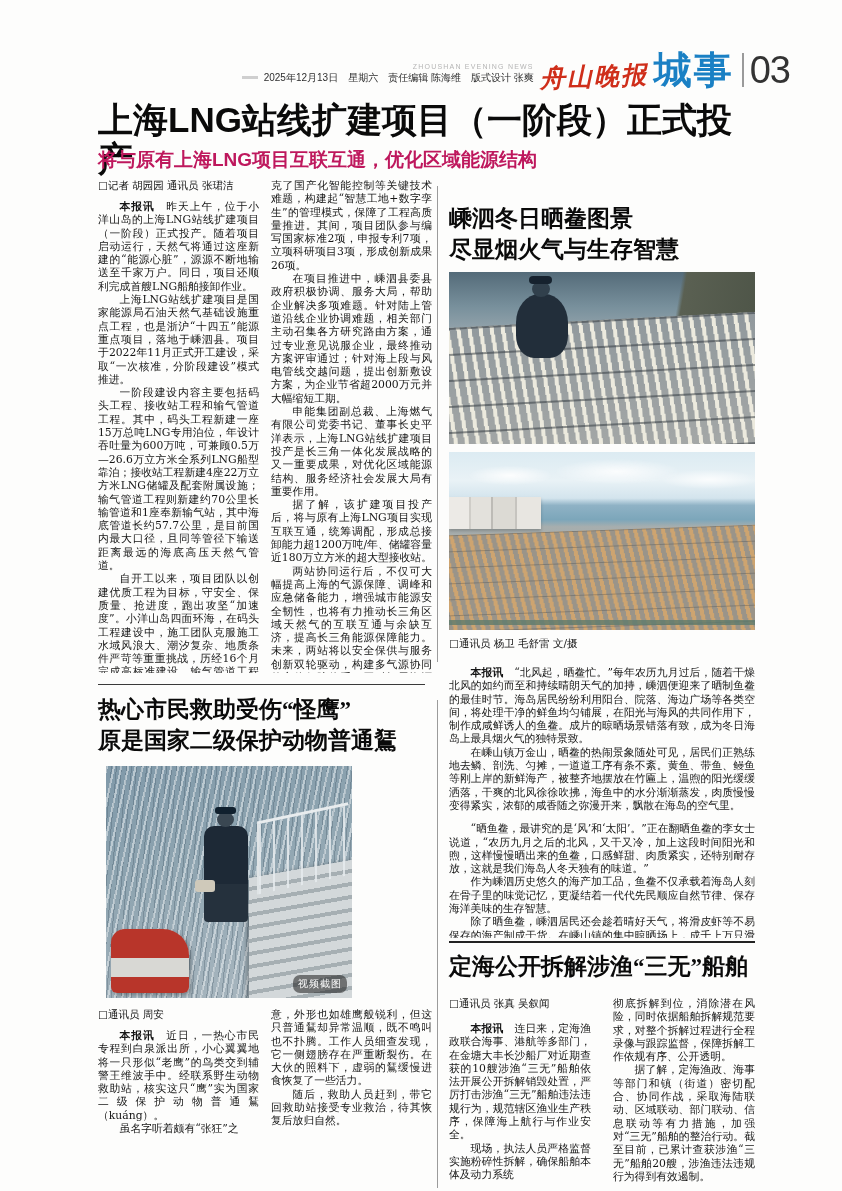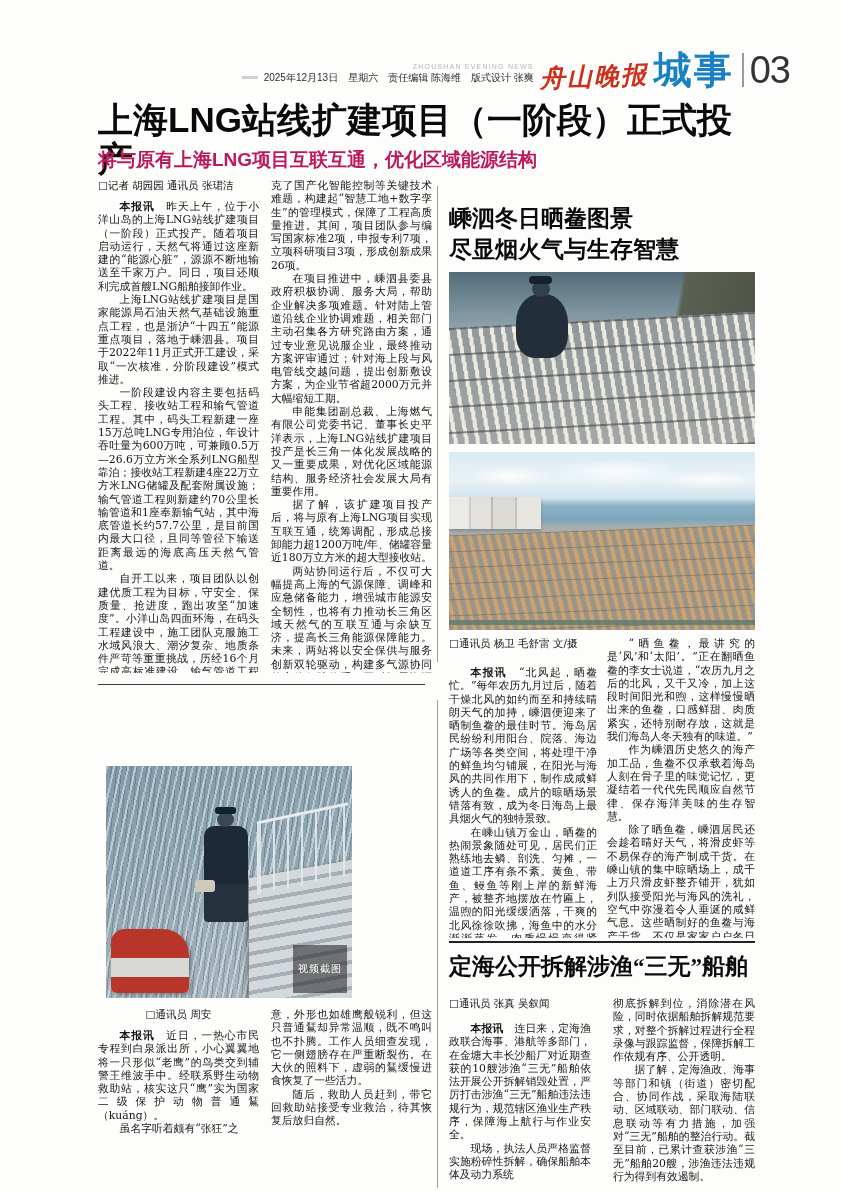--- a/index.html
+++ b/index.html
@@ -31,26 +31,26 @@
      font-family:"Liberation Sans","DejaVu Sans",sans-serif;}
   .sec-head{position:absolute;font-size:23px;line-height:31px;font-weight:900;color:#0a0a0a;
      font-family:Liberation Serif, serif;}
   .ss-head{top:203px;left:449px;width:306px;}
   .ge-head{top:694px;left:98px;width:336px;}
   .dh-head{top:951px;left:449px;width:306px;}
   
   .cols{position:absolute;display:flex;overflow:hidden;}
   .col{flex:1;min-width:0;}
   .lng-cols{top:179px;left:98px;width:334px;height:494px;gap:12px;}
-  .ss-cols{top:637px;left:449px;width:306px;height:301px;gap:10px;}
+  .ss-cols{top:637px;left:449px;width:306px;height:301px;gap:10px;flex-direction:column;}
   .ge-cols{top:1008px;left:98px;width:334px;height:181px;gap:12px;}
   .dh-cols{top:997px;left:449px;width:306px;height:191px;gap:22px;}
   .byline{font-size:10.5px;color:#111;margin:0 0 7px 0;white-space:nowrap;}
   .ss-cols .byline{margin-bottom:15px;}
-  .ge-cols .byline{text-align:center;}
+  .ge-cols .byline{}
   .dh-cols .byline{margin-bottom:11px;}
   .bp{font-size:10.8px;line-height:13.3px;text-align:justify;text-justify:inter-ideograph;margin:0;color:#151515;}
   .bp.ind{text-indent:2em;}
   .lead{font-weight:700;}
   
   .photo{position:absolute;overflow:hidden;background:#b9bcbd;}
   .ss-photo1{top:272px;left:449px;width:306px;height:172px;}
   .sp1-sea{position:absolute;top:0;left:0;right:0;height:34%;
      background:linear-gradient(to bottom,#546b79,#78909c 60%,#93a3ab);}
   .sp1-sea::after{content:'';position:absolute;right:0;top:0;width:34%;height:100%;
@@ -89,21 +89,21 @@
      background:repeating-linear-gradient(to right,rgba(230,235,238,.85) 0 2px,transparent 2px 14px);}
   .gp-officer{position:absolute;left:40%;top:26%;width:44px;height:96px;border-radius:10px 10px 4px 4px;
      background:linear-gradient(to bottom,#1d2936 0 60%,#25313d 60%);}
   .gp-officer::before{content:'';position:absolute;top:-14px;left:13px;width:17px;height:15px;background:#3a4752;border-radius:50%;}
   .gp-officer::after{content:'';position:absolute;top:-19px;left:11px;width:21px;height:7px;background:#10202e;border-radius:3px;}
   .gp-object{position:absolute;left:36%;top:49%;width:20px;height:12px;background:#cfc9ba;border-radius:3px;}
   .gp-scooter{position:absolute;left:2%;bottom:2%;width:78px;height:64px;border-radius:14px 26px 6px 6px;
      background:linear-gradient(to bottom,#b8352a 0 45%,#d8d8d4 45% 75%,#b8352a 75%);
      box-shadow:2px 2px 4px rgba(0,0,0,.3);}
   .gp-label{position:absolute;right:5px;bottom:5px;background:rgba(30,30,30,.55);color:#fff;font-size:10px;
-     padding:17px 5px;letter-spacing:1px;font-family:"Liberation Sans",sans-serif;}
+     padding:2px 5px;letter-spacing:1px;font-family:"Liberation Sans",sans-serif;border-radius:7px;}
 </style>
 </head>
 <body>
 
 <div class="page">
 
   <div class="masthead">
     <div class="mast-tick"></div>
     <div class="mast-dateblock">
       <div class="mast-en">ZHOUSHAN EVENING NEWS</div>
@@ -160,20 +160,24 @@
       <p class="bp ind"><span class="lead">本报讯</span><span>　“北风起，晒鲞忙。”每年农历九月过后，随着干燥北风的如约而至和持续晴朗天气的加持，嵊泗便迎来了晒制鱼鲞的最佳时节。海岛居民纷纷利用阳台、院落、海边广场等各类空间，将处理干净的鲜鱼均匀铺展，在阳光与海风的共同作用下，制作成咸鲜诱人的鱼鲞。成片的晾晒场景错落有致，成为冬日海岛上最具烟火气的独特景致。</span></p>
       <p class="bp ind">在嵊山镇万金山，晒鲞的热闹景象随处可见，居民们正熟练地去鳞、剖洗、匀摊，一道道工序有条不紊。黄鱼、带鱼、鳗鱼等刚上岸的新鲜海产，被整齐地摆放在竹匾上，温煦的阳光缓缓洒落，干爽的北风徐徐吹拂，海鱼中的水分渐渐蒸发，肉质慢慢变得紧实，浓郁的咸香随之弥漫开来，飘散在海岛的空气里。</p>
     </div>
     <div class="col">
       <p class="bp ind">“晒鱼鲞，最讲究的是‘风’和‘太阳’。”正在翻晒鱼鲞的李女士说道，“农历九月之后的北风，又干又冷，加上这段时间阳光和煦，这样慢慢晒出来的鱼鲞，口感鲜甜、肉质紧实，还特别耐存放，这就是我们海岛人冬天独有的味道。”</p>
       <p class="bp ind">作为嵊泗历史悠久的海产加工品，鱼鲞不仅承载着海岛人刻在骨子里的味觉记忆，更凝结着一代代先民顺应自然节律、保存海洋美味的生存智慧。</p>
       <p class="bp ind">除了晒鱼鲞，嵊泗居民还会趁着晴好天气，将滑皮虾等不易保存的海产制成干货。在嵊山镇的集中晾晒场上，成千上万只滑皮虾整齐铺开，犹如列队接受阳光与海风的洗礼，空气中弥漫着令人垂涎的咸鲜气息。这些晒制好的鱼鲞与海产干货，不仅是家家户户冬日餐桌上的必备佳肴，也渐渐成为嵊泗的一张风味名片。</p>
     </div>
   </div>
 
+  <div class="sec-head ge-head">
+    <div>热心市民救助受伤“怪鹰”</div>
+    <div>原是国家二级保护动物普通鵟</div>
+  </div>
   <div class="photo ge-photo">
     <div class="gp-water"></div>
     <div class="gp-steps"></div>
     <div class="gp-rail"></div>
     <div class="gp-officer"></div>
     <div class="gp-object"></div>
     <div class="gp-scooter"></div>
     <div class="gp-label">视频截图</div>
   </div>
   <div class="cols ge-cols">

